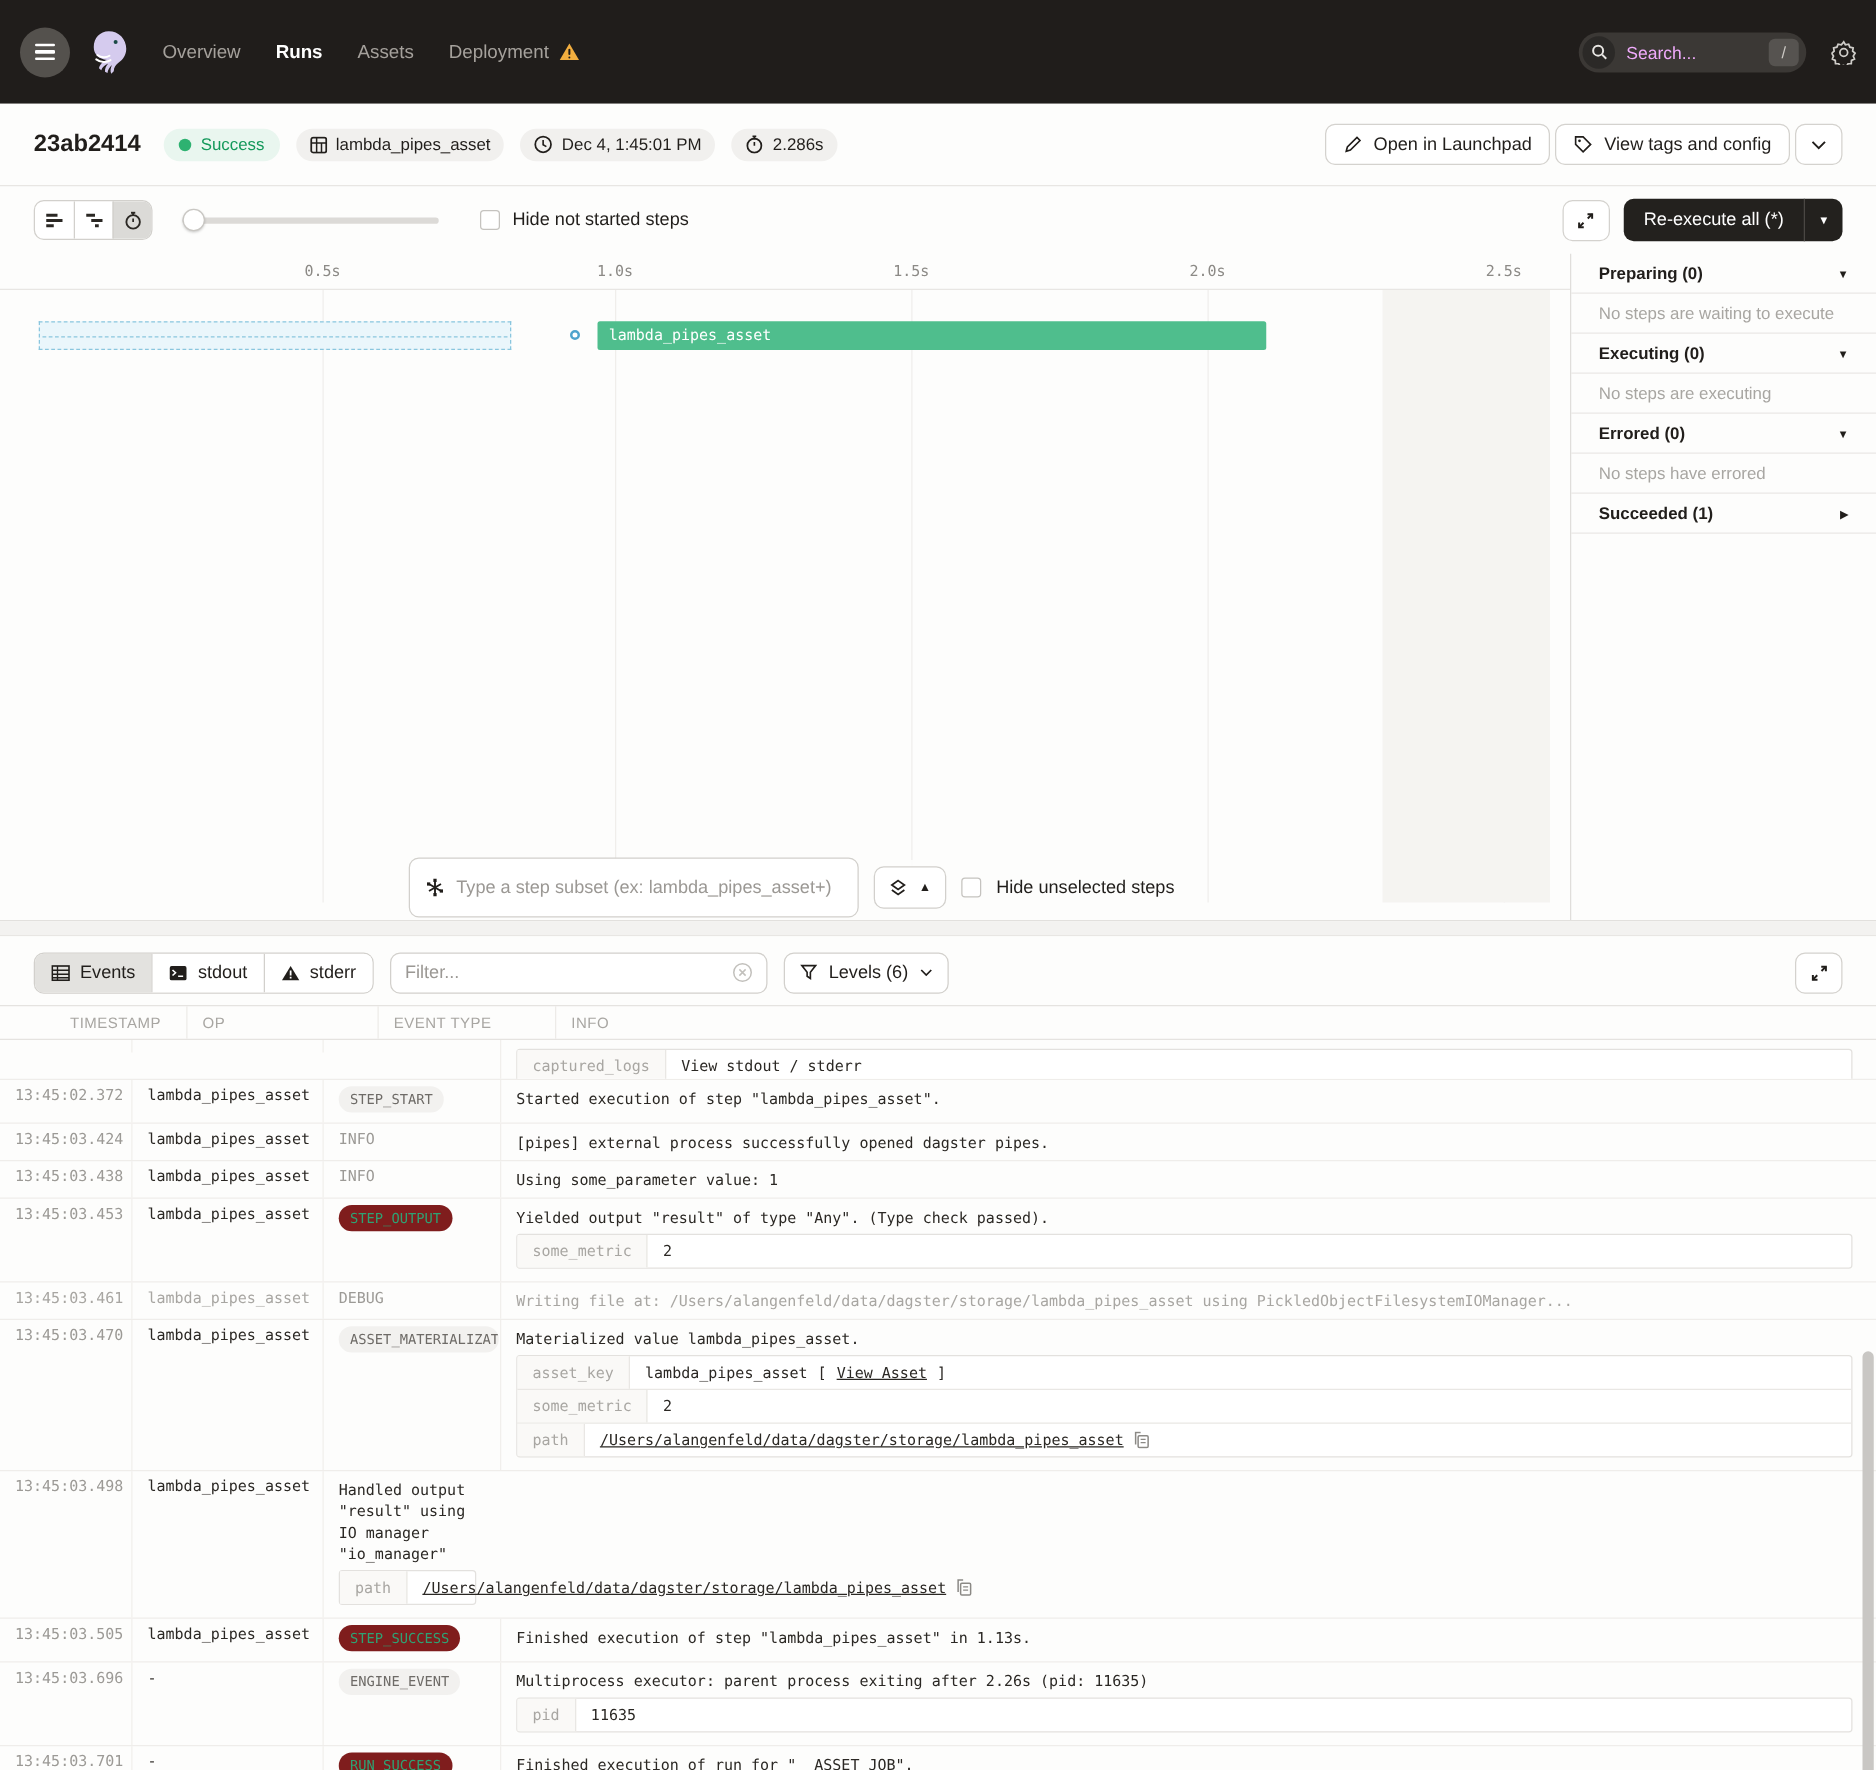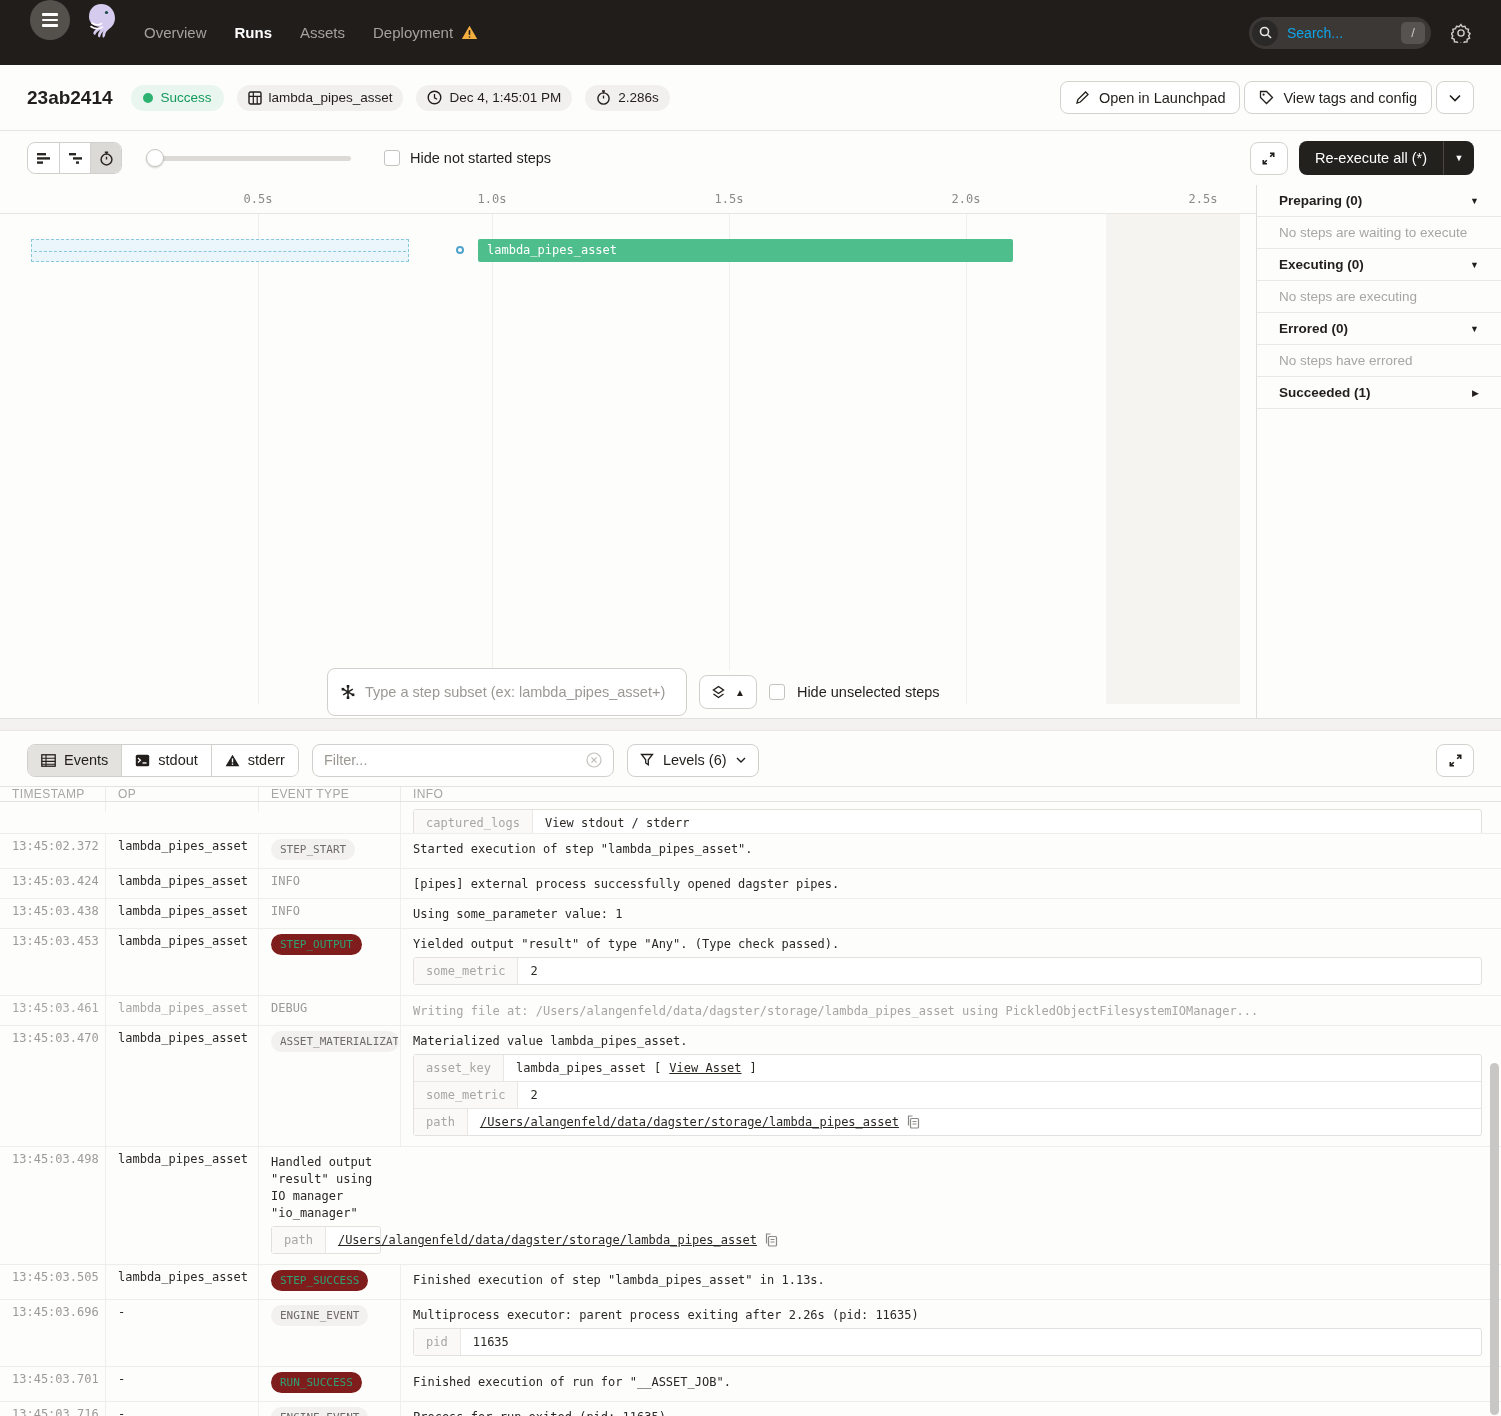--- a/index.html
+++ b/index.html
@@ -1,33 +1,33 @@
 <!DOCTYPE html>
 <html><head>
 <meta charset="utf-8">
 <style>
   * { box-sizing: border-box; margin: 0; padding: 0; }
   html,body { width:1501px; height:1416px; overflow:hidden; background:#FDFDFC;
     font-family:"Liberation Sans", sans-serif; color:#211E1B; }
 
   
-  .nav { height:65px; background:#201D1B; display:flex; padding:0 30px; }
+  .nav { height:83px; background:#201D1B; display:flex; align-items:center; padding:0 16px; }
   .hamburger { width:40px; height:40px; border-radius:50%; background:#54514D; display:flex;
     flex-direction:column; align-items:center; justify-content:center; gap:3px; cursor:pointer; flex:0 0 auto;}
   .hamburger span { width:16px; height:2.5px; background:#fff; border-radius:1px; }
   .logo { width:42px; height:42px; margin-left:10px; flex:0 0 auto; }
   .nav-items { display:flex; gap:28px; margin-left:22px; align-items:center; }
   .nav-item { color:#A5A19C; font-size:15px; cursor:pointer; display:flex; align-items:center; gap:8px;}
   .nav-item.active { color:#fff; font-weight:600; }
   .nav-right { margin-left:auto; display:flex; align-items:center; gap:20px; }
   .search { width:182px; height:32px; border-radius:16px; background:#3B3835; display:flex;
     align-items:center; padding:0 6px 0 3px; }
   .search-circle { width:26px; height:26px; border-radius:50%; background:#2B2927; display:flex;
     align-items:center; justify-content:center; }
-  .search-text { color:#0ea5e9; font-size:14px; margin-left:9px; flex:1; }
+  .search-text { color:#f0abfc; font-size:14px; margin-left:9px; flex:1; }
   .slash { width:24px; height:22px; background:#565350; border-radius:5px; color:#CBC8C4;
     font-size:13px; display:flex; align-items:center; justify-content:center; }
 
   
   .run-header { height:66px; border-bottom:1px solid #E8E6E3; display:flex; align-items:center;
     padding:0 27px; gap:13px; background:#FDFDFC; }
   .run-id { font-size:19px; font-weight:700; margin-right:5px; }
   .badge-success { display:flex; align-items:center; gap:8px; background:#E9F6EF; color:#14995B;
     border-radius:13px; height:26px; padding:0 12px; font-size:13.5px; }
   .dot { width:10px; height:10px; border-radius:50%; background:#2EB271; }
@@ -105,22 +105,22 @@
   .tab.active { background:#E3E2DF; }
   .filter-input { width:302px; height:33px; border:1px solid #D2D0CC; border-radius:8px; background:#fff;
     display:flex; align-items:center; padding:0 11px; }
   .filter-ph { color:#9B9894; font-size:14.5px; flex:1; }
   .levels-btn { height:33px; border:1px solid #D2D0CC; border-radius:8px; background:#fff;
     display:flex; align-items:center; padding:0 12px; gap:9px; font-size:14.5px; cursor:pointer; }
   .events-expand { margin-left:auto; }
 
   
   .table { margin-top:7px; }
-  .thead { display:grid; grid-template-columns:105px 153px 142px 1fr; height:16px;
-    border-top:1px solid #E5E3E0; border-bottom:1px solid #E5E3E0; align-items:center; }
+  .thead { display:grid; grid-template-columns:105px 153px 142px 1fr; height:28px;
+    border-top:1px solid #E5E3E0; border-bottom:1px solid #E5E3E0; align-items:center;padding-left:44px; }
   .th { font-size:12px; color:#A8A6A2; padding-left:12px; letter-spacing:.4px; height:100%;
     display:flex; align-items:center; }
   .th + .th { border-left:1px solid #EDEBE8; }
   .trow { display:grid; grid-template-columns:105px 153px 142px 1fr; border-bottom:1px solid #EFEDEA;
     min-height:25px; }
   .td { padding:5px 0 5px 12px; font-family:"DejaVu Sans Mono", monospace; font-size:12px; }
   .td + .td { border-left:1px solid #F1EFEC; }
   .td.ts { color:#9C9A96; }
   .td.op { color:#2B2824; }
   .td.info { padding-right:19px; color:#2B2824; }

